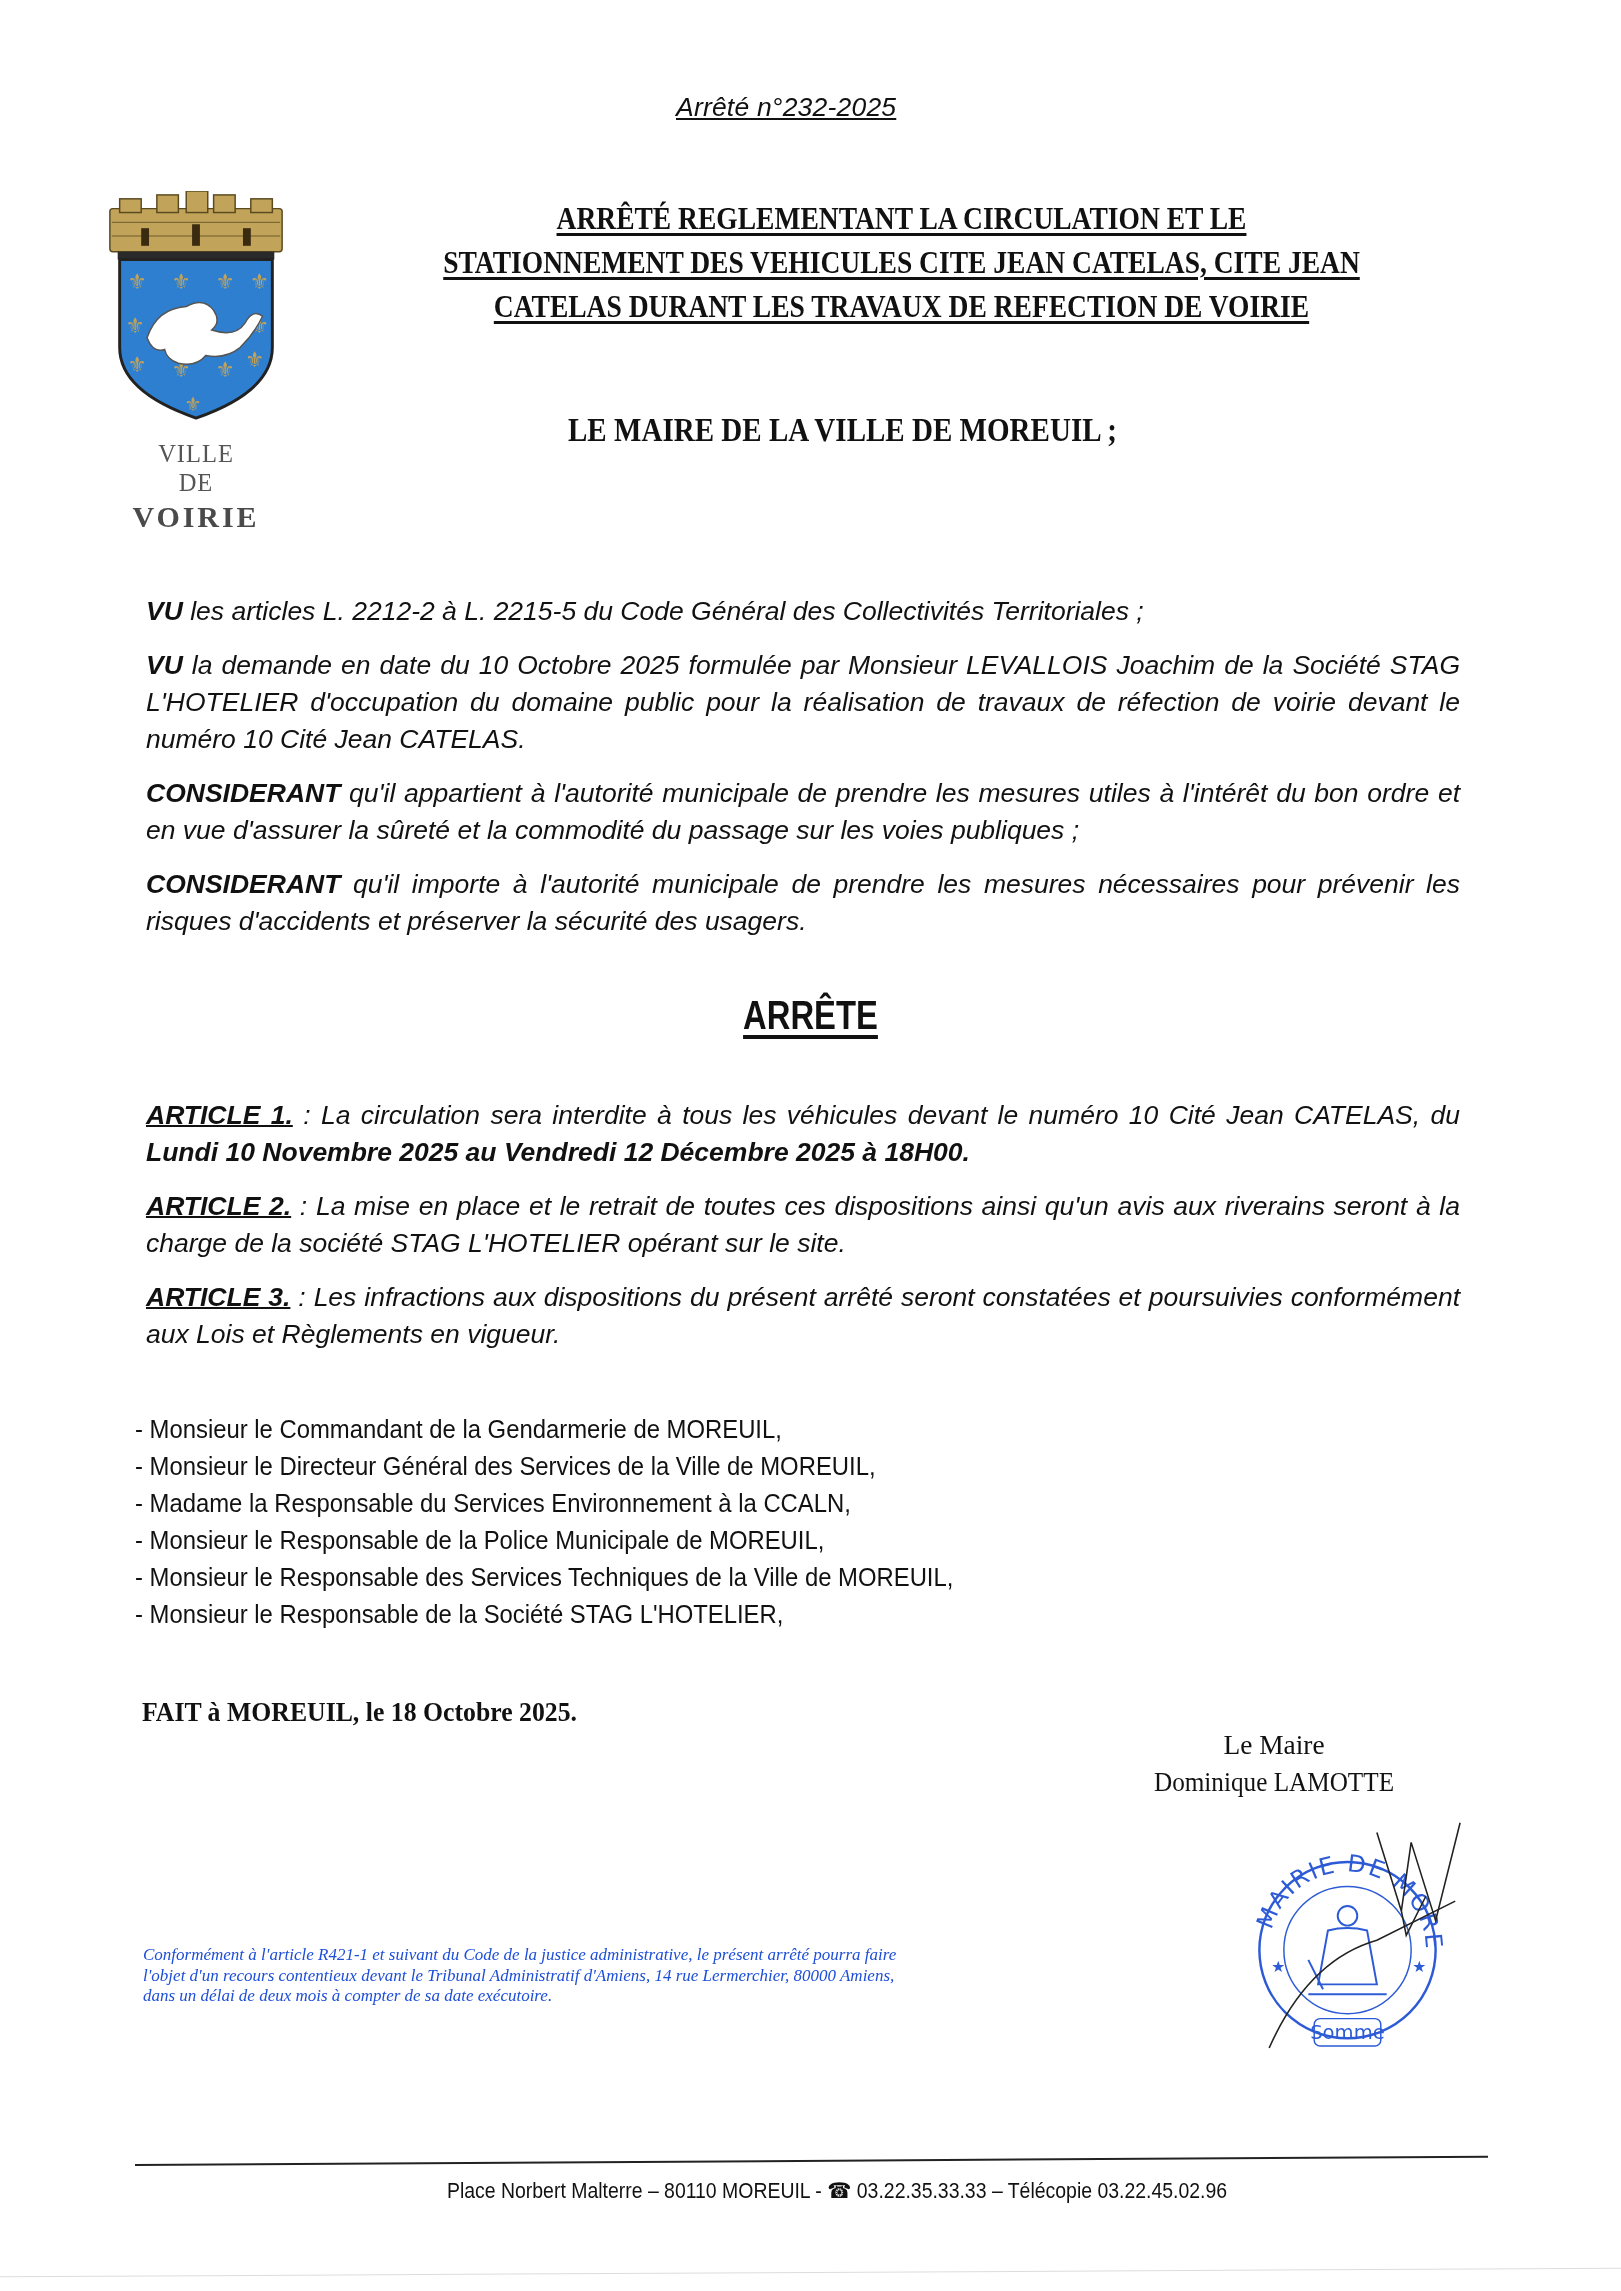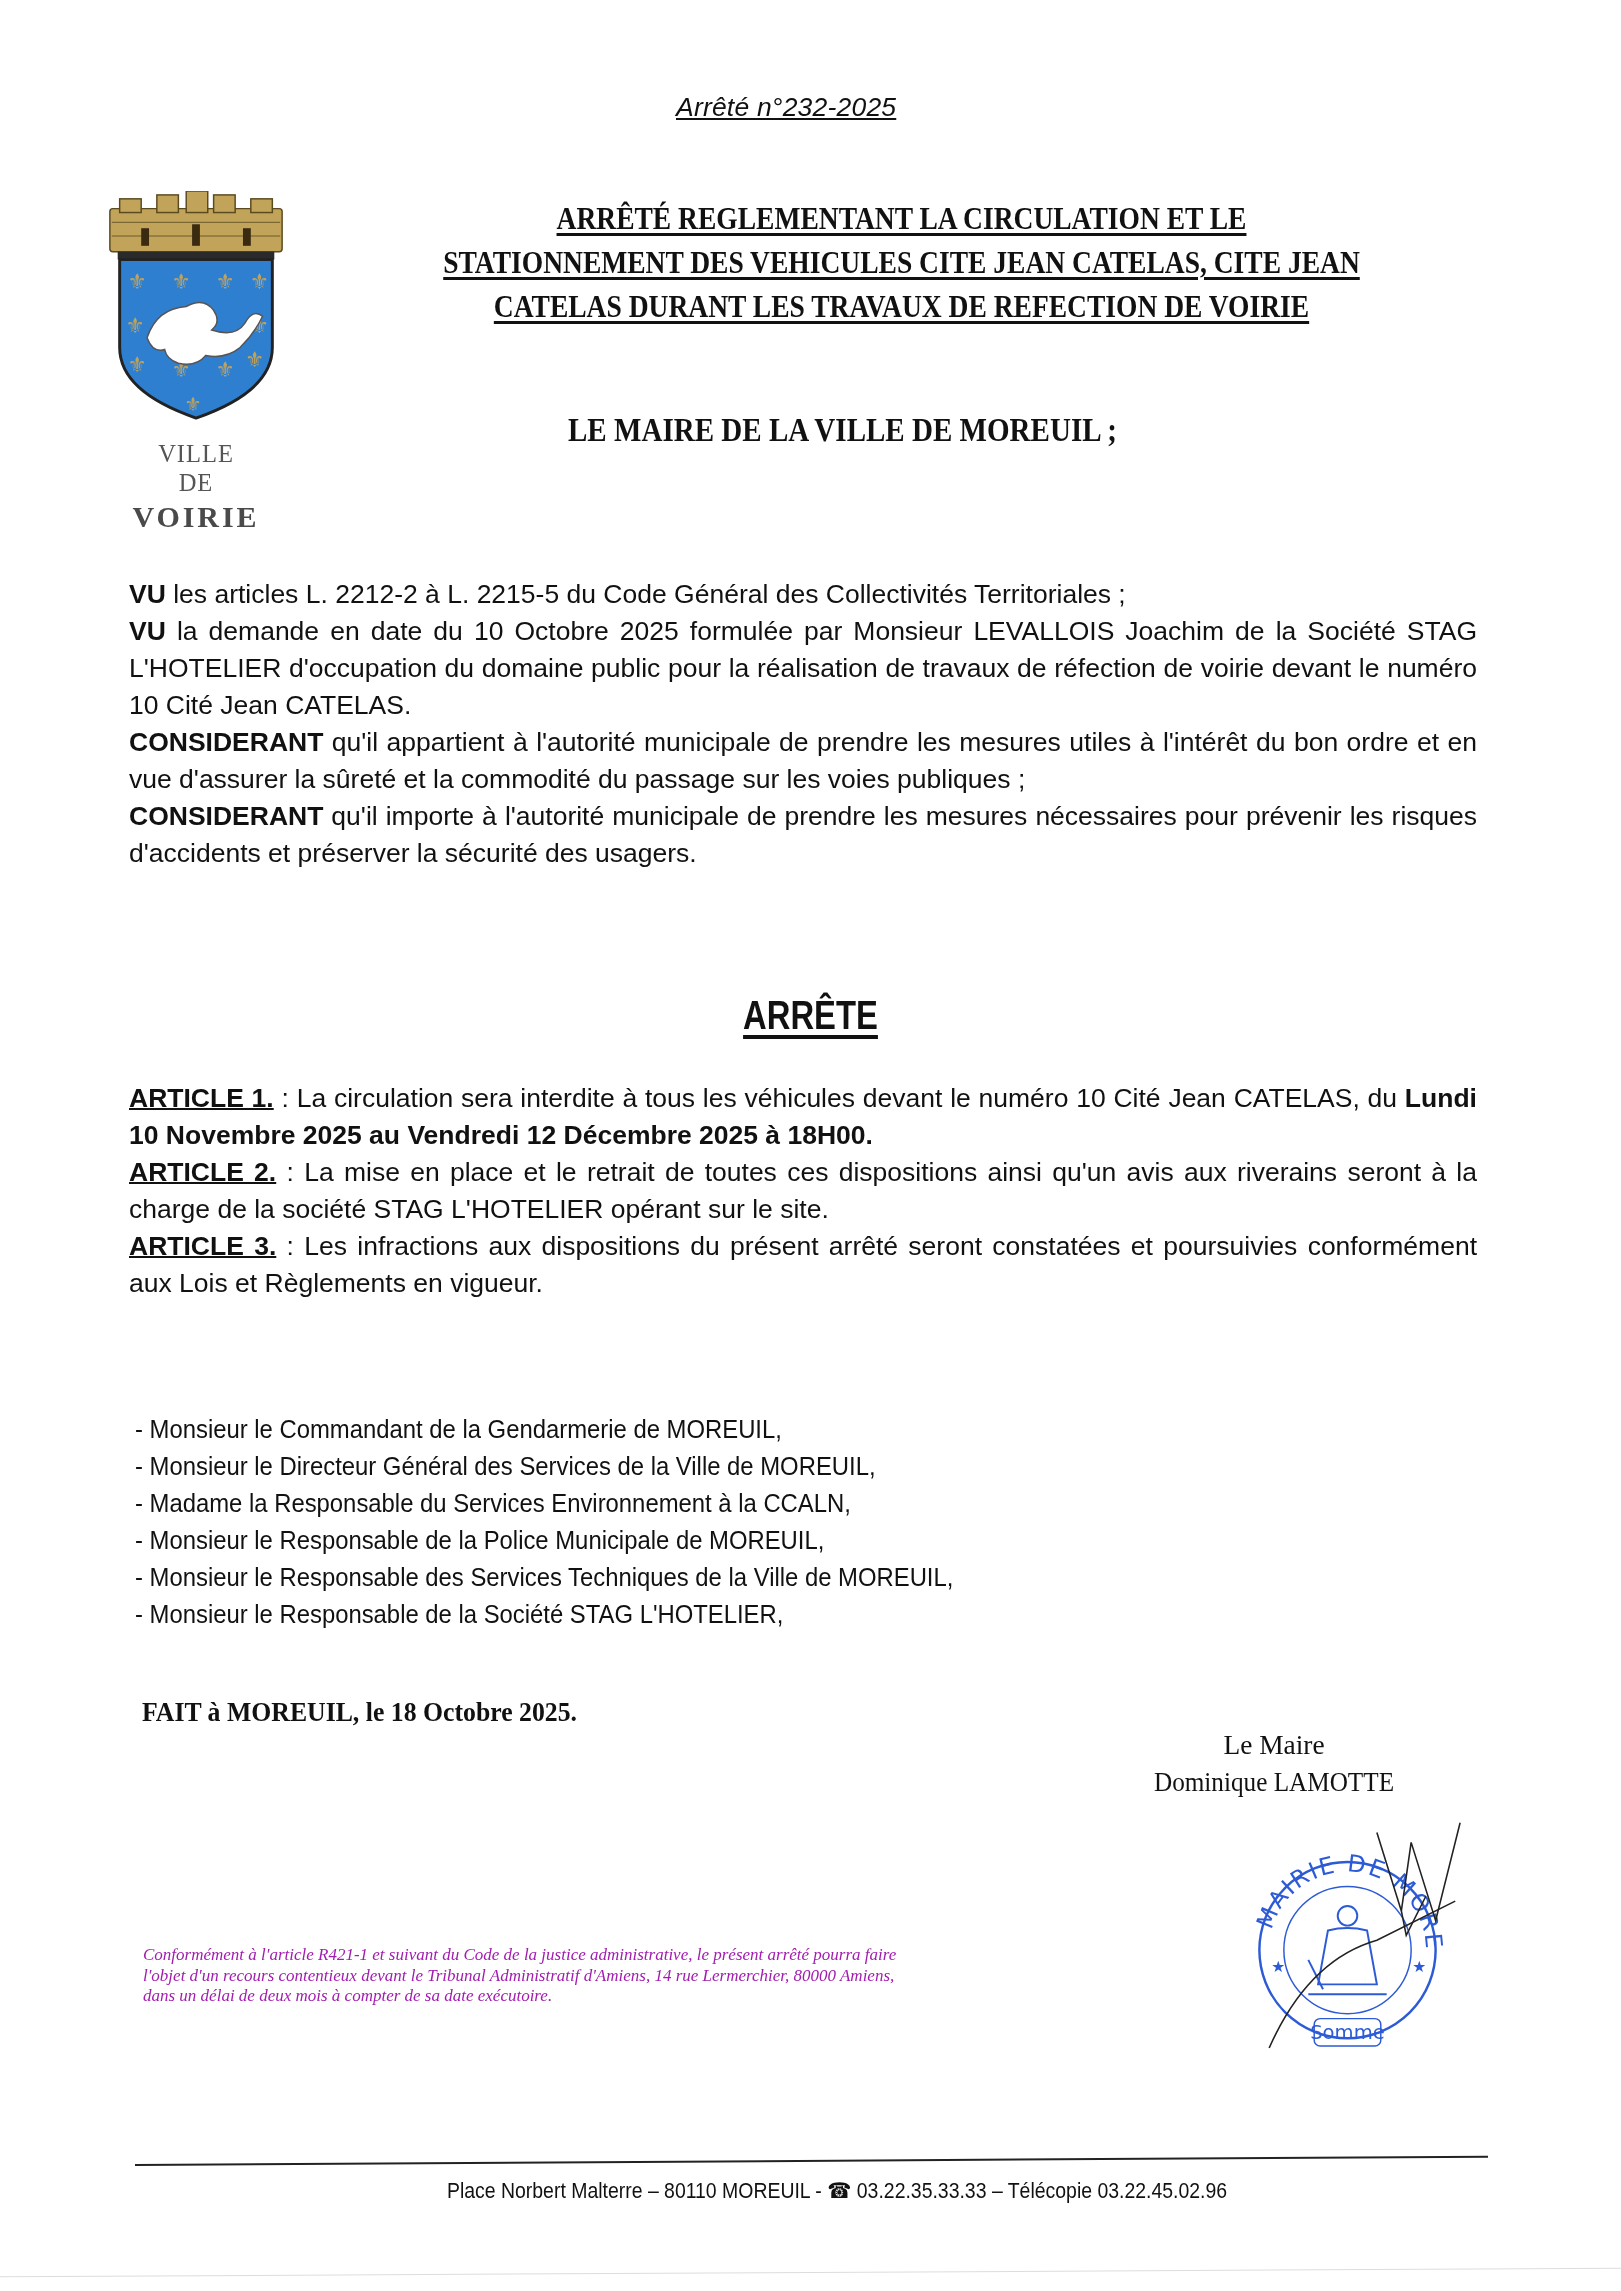--- a/index.html
+++ b/index.html
@@ -74,21 +74,21 @@
 
     .body-block {
       position: absolute;
       left: 129px;
       width: 1348px;
       font-family: "Liberation Sans Narrow", "Liberation Sans", sans-serif;
       font-size: 26.5px;
       line-height: 37px;
       text-align: justify;
     }
-    .body-block p { margin: 0; }
+    .body-block p { margin: 17px; font-style: italic; }
     .body-block b { font-weight: bold; }
 
     .preamble { top: 576px; }
 
     .decree-word {
       position: absolute;
       left: 0; right: 0;
       top: 992px;
       text-align: center;
       font-family: "Liberation Sans", sans-serif;
@@ -150,21 +150,21 @@
 
     .legal-notice {
       position: absolute;
       left: 143px;
       top: 1945px;
       width: 755px;
       font-family: "Liberation Serif", serif;
       font-style: italic;
       font-size: 17px;
       line-height: 20.6px;
-      color: #a21caf;
+      color: #1d4ed8;
     }
 
     .footer-rule {
       position: absolute;
       left: 135px;
       top: 2164px;
       width: 1353px;
       height: 2px;
       background: #222;
       transform: rotate(-0.35deg);

